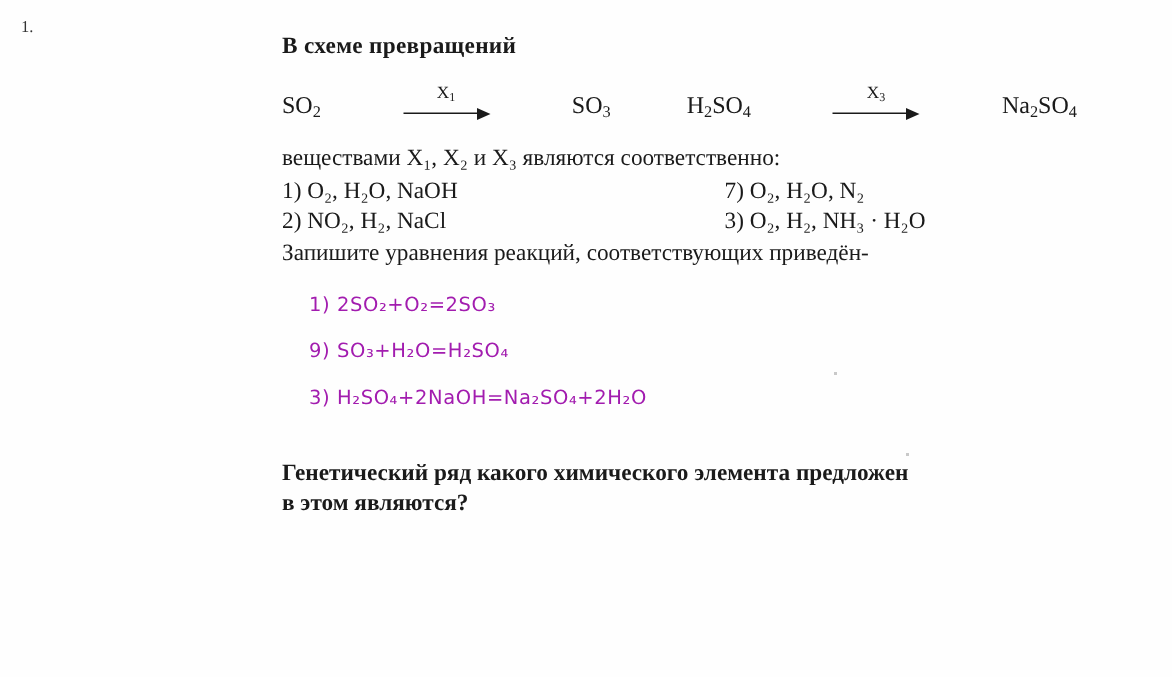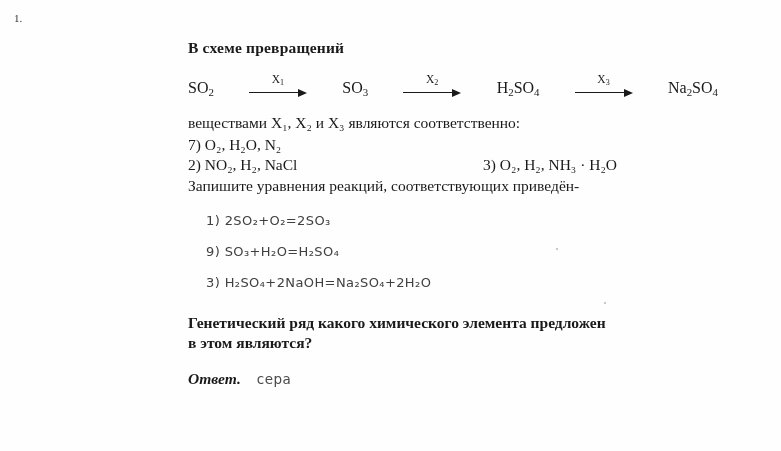--- a/index.html
+++ b/index.html
@@ -24,21 +24,21 @@
     position: absolute;
     left: 14px;
     top: 12px;
     font-size: 11px;
     font-family: "Liberation Serif", serif;
     color: #333;
   }
   .body-col {
     position: absolute;
     left: 188px;
-    top: 38px;
+    top: 21px;
     width: 560px;
   }
   .line {
     font-size: 15.5px;
     line-height: 20px;
     white-space: nowrap;
   }
   .bold {
     font-weight: bold;
     letter-spacing: 0.2px;
@@ -117,28 +117,28 @@
 
   
   .hand-block {
     margin-top: 16px;
     margin-left: 18px;
   }
   .hand {
     font-family: "DejaVu Sans", sans-serif;
     font-size: 13px;
     line-height: 16px;
-    color: #404040;
+    color: #a21caf;
     margin-bottom: 15px;
     letter-spacing: 0.4px;
     white-space: nowrap;
   }
 
   .q2 {
-    margin-top: 22px;
+    margin-top: 32px;
     font-size: 15.5px;
     line-height: 20.5px;
     font-weight: bold;
   }
   .answer-row {
     margin-top: 16px;
     display: flex;
     align-items: baseline;
   }
   .answer-label {
@@ -175,62 +175,54 @@
       <span class="term">SO<sub>2</sub></span>
 
       <span class="arrow">
         <span class="lbl">X<sub>1</sub></span>
         <span class="shaft"></span>
         <span class="head"></span>
       </span>
 
       <span class="term">SO<sub>3</sub></span>
 
-      <span class="arrow">
-        <span class="lbl">X<sub>2</sub></span>
-        <span class="shaft"></span>
-        <span class="head"></span>
-      </span>
 
       <span class="term">H<sub>2</sub>SO<sub>4</sub></span>
 
       <span class="arrow">
         <span class="lbl">X<sub>3</sub></span>
         <span class="shaft"></span>
         <span class="head"></span>
       </span>
 
       <span class="term">Na<sub>2</sub>SO<sub>4</sub></span>
     </div>
 
     <div class="line">веществами X₁, X₂ и X₃ являются соответственно:</div>
 
     <div class="opts">
       <div class="opt-row">
+        <span class="opt-left">1) O₂, H₂O, NaOH</span>
         <span class="opt-right">7) O₂, H₂O, N₂</span>
       </div>
       <div class="opt-row">
         <span class="opt-left">2) NO₂, H₂, NaCl</span>
         <span class="opt-right">3) O₂, H₂, NH₃ · H₂O</span>
       </div>
     </div>
 
     <div class="para">Запишите уравнения реакций, соответствующих приведён-</div>
 
     <div class="hand-block">
       <div class="hand">1) 2SO₂+O₂=2SO₃</div>
       <div class="hand">9) SO₃+H₂O=H₂SO₄</div>
       <div class="hand">3) H₂SO₄+2NaOH=Na₂SO₄+2H₂O</div>
     </div>
 
     <div class="q2">Генетический ряд какого химического элемента предложен</div>
     <div class="q2" style="margin-top:0">в этом являются?</div>
 
-    <div class="answer-row">
-      <span class="answer-label">Ответ.</span>
-      <span class="answer-value">сера</span>
-    </div>
 
   </div>
 
   <div class="speck" style="left:556px; top:248px;"></div>
   <div class="speck" style="left:604px; top:302px;"></div>
 </div>
 
 </body></html>

